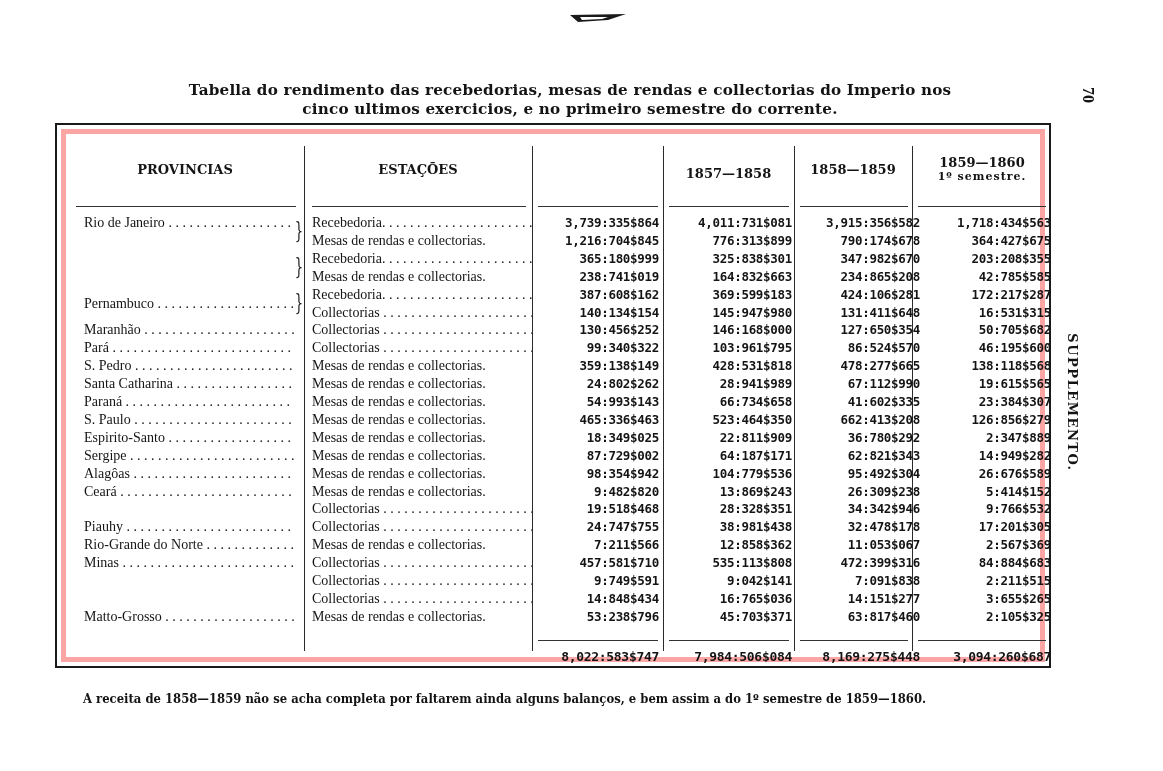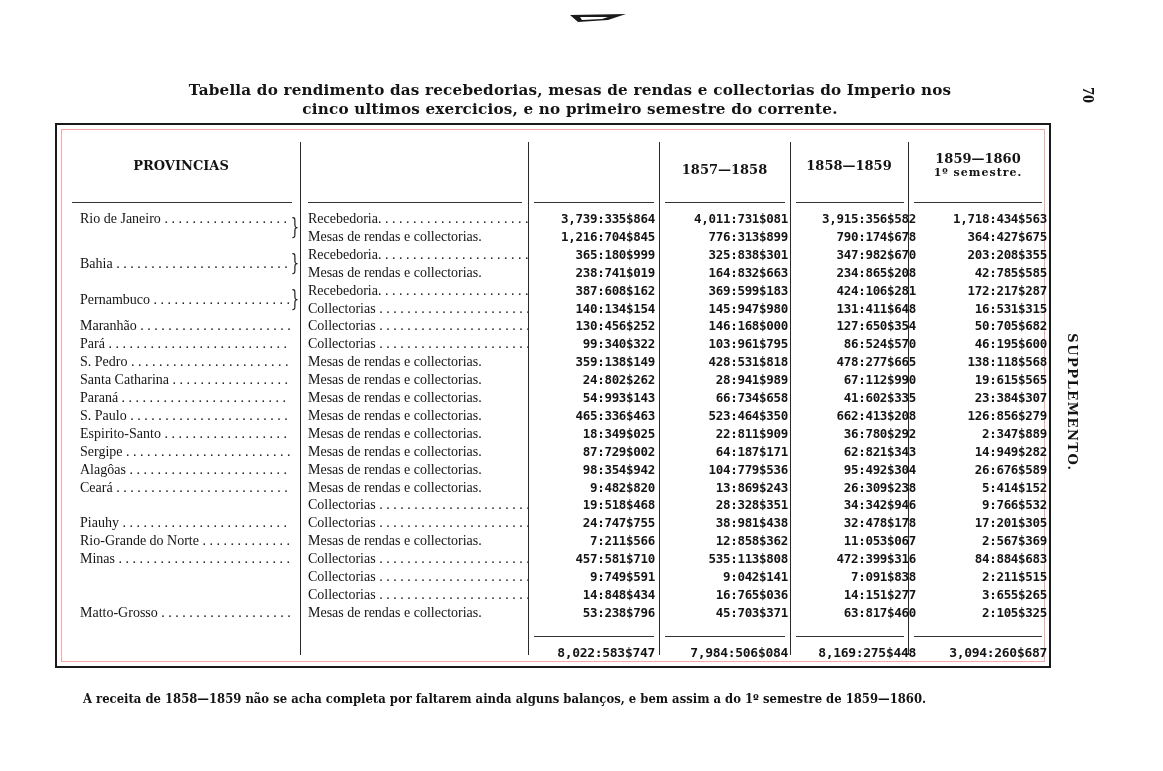--- a/index.html
+++ b/index.html
@@ -21,21 +21,21 @@
     position: absolute; left: 1072px; top: 395px; width: 160px; margin-left: -80px;
     transform: rotate(90deg); font-family: "DejaVu Serif", serif; font-weight: bold;
     font-size: 13px; letter-spacing: 1.5px; text-align: center;
   }
   .table-frame {
     position: absolute; left: 55px; top: 123px; width: 996px; height: 545px;
     border: 2px solid #1a1a1a; box-sizing: border-box;
   }
   .table-inner {
     position: absolute; left: 4px; top: 4px; right: 4px; bottom: 4px;
-    border: 1px solid #fca5a5;
+    border: 5px solid #fca5a5;
   }
   .col-sep { position: absolute; top: 12px; bottom: 6px; width: 1px; background: #2a2a2a; }
   .hdr {
     position: absolute; top: 0; height: 70px; display: flex; flex-direction: column;
     justify-content: center; align-items: center; font-weight: bold;
     font-family: "DejaVu Serif", serif; font-size: 13px; text-align: center;
   }
   .hdr .sub { font-size: 11px; letter-spacing: 1px; }
   .hdr-rule { position: absolute; top: 72px; height: 1px; background: #333; }
   .rows { position: absolute; top: 80px; left: 0; right: 0; }
@@ -85,20 +85,21 @@
 <div class="table-frame">
   <div class="table-inner" id="tbl">
 
     <div class="col-sep" style="left:238px"></div>
     <div class="col-sep" style="left:466px"></div>
     <div class="col-sep" style="left:597px"></div>
     <div class="col-sep" style="left:728px"></div>
     <div class="col-sep" style="left:846px"></div>
 
     <div class="hdr" style="left:0;width:238px">PROVINCIAS</div>
+    <div class="hdr" style="left:238px;width:228px">ESTAÇÕES</div>
     <div class="hdr" style="left:597px;width:131px;top:4px">1857—1858</div>
     <div class="hdr" style="left:728px;width:118px">1858—1859</div>
     <div class="hdr" style="left:846px;width:140px">
       <span>1859—1860</span>
       <span class="sub">1º semestre.</span>
     </div>
 
     <div class="hdr-rule" style="left:10px;width:220px"></div>
     <div class="hdr-rule" style="left:246px;width:214px"></div>
     <div class="hdr-rule" style="left:472px;width:120px"></div>
@@ -116,21 +117,20 @@
           <div class="cell num n4">1,718:434$563</div>
         </div>
         <div class="row" style="top: 17.9px;">
           <div class="cell est">Mesas de rendas e collectorias.</div>
           <div class="cell num n1">1,216:704$845</div>
           <div class="cell num n2">776:313$899</div>
           <div class="cell num n3">790:174$678</div>
           <div class="cell num n4">364:427$675</div>
         </div>
         <div class="row" style="top: 35.8px;">
-          <div class="cell prov" style="top: 9px;">Bahia</div>
           <div class="cell est dots">Recebedoria.</div>
           <div class="cell num n1">365:180$999</div>
           <div class="cell num n2">325:838$301</div>
           <div class="cell num n3">347:982$670</div>
           <div class="cell num n4">203:208$355</div>
         </div>
         <div class="row" style="top: 53.7px;">
           <div class="cell est">Mesas de rendas e collectorias.</div>
           <div class="cell num n1">238:741$019</div>
           <div class="cell num n2">164:832$663</div>

